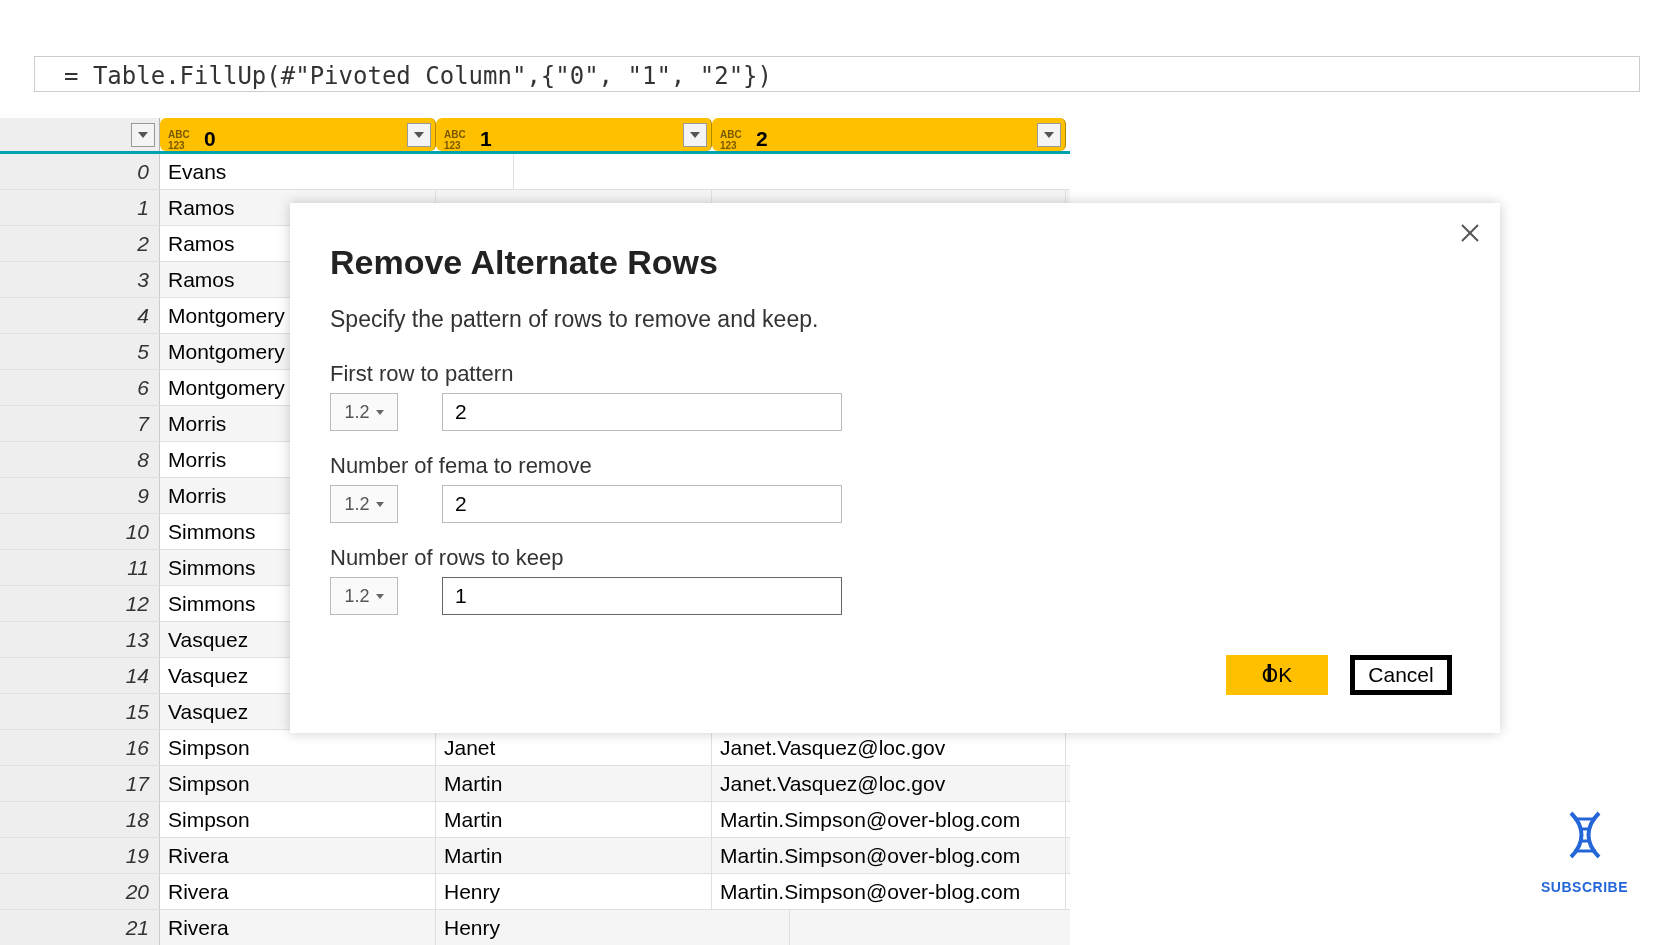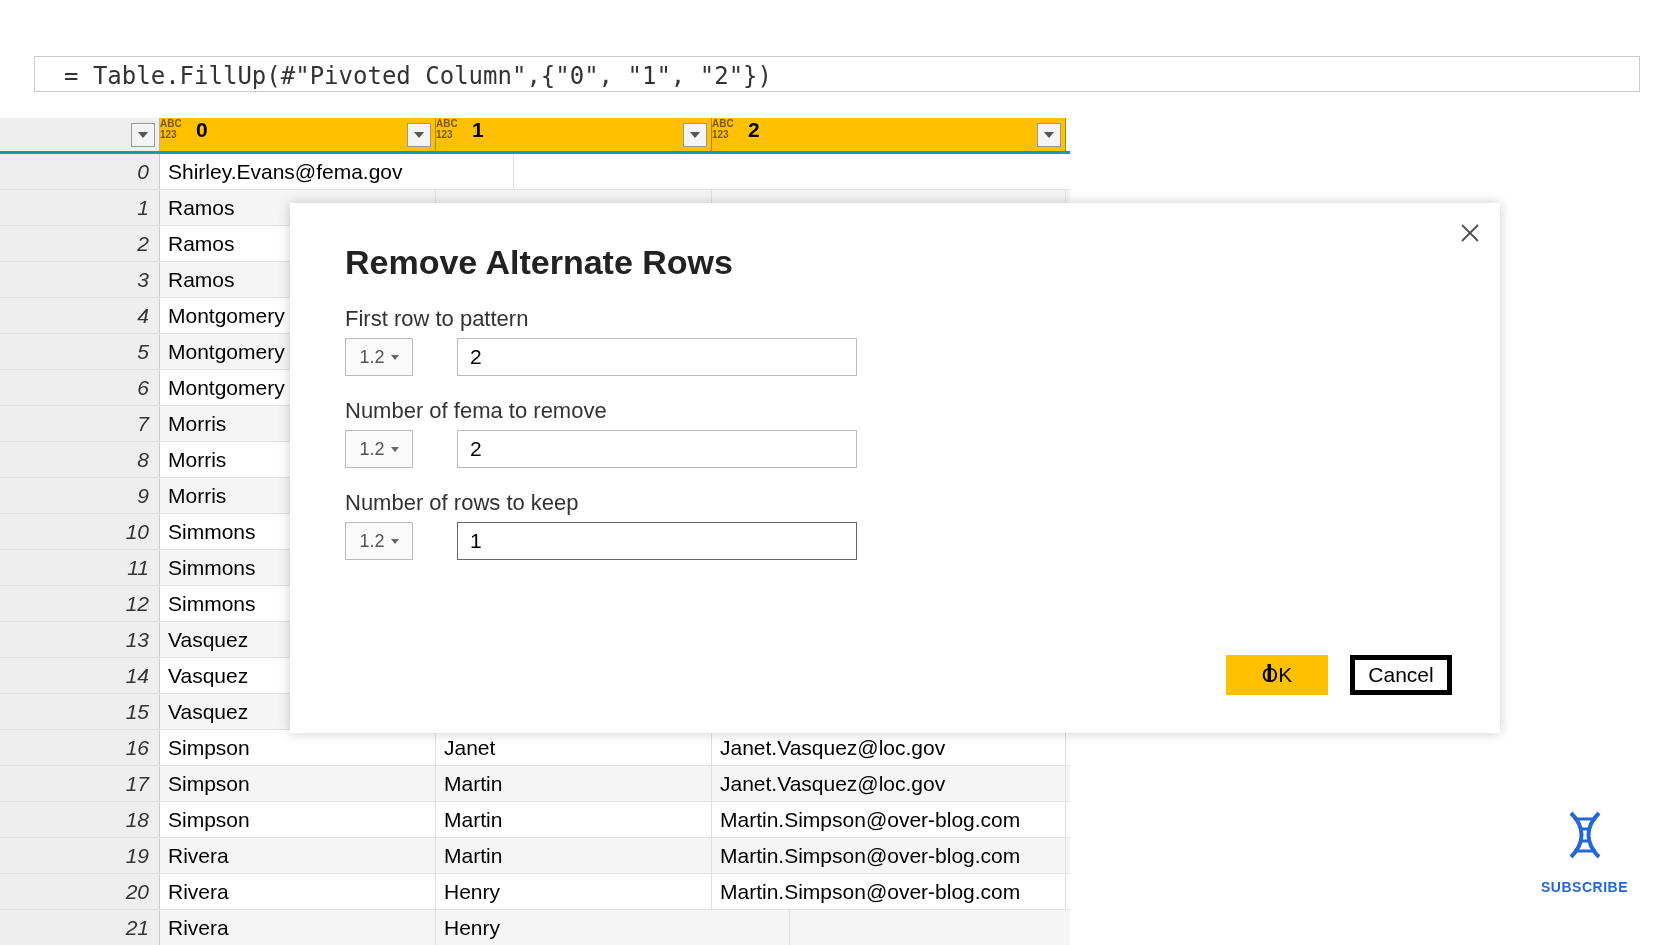--- a/index.html
+++ b/index.html
@@ -6,35 +6,35 @@
     body { font-family: 'Segoe UI', Tahoma, sans-serif; background: #fff; overflow: hidden; width: 1680px; height: 945px; position: relative; }
 
     .formula-bar-area { position: absolute; top: 62px; left: 0; right: 0; display: flex; align-items: center; padding: 0 0 0 0; }
     .formula-text { font-family: Consolas, monospace; font-size: 24px; color: #333; padding-left: 64px; }
 
     .formula-box { position: absolute; top: 56px; left: 34px; right: 40px; height: 36px; border: 1px solid #ccc; }
 
     .grid { position: absolute; top: 118px; left: 0; width: 1070px; }
     .header-row { display: flex; height: 36px; border-bottom: 3px solid #00a2ad; }
     .hdr-index { width: 160px; background: #eee; border-right: 1px solid #b3b3b3; position: relative; }
-    .hdr-col { flex: 0 0 276px; background: #ffc000; border-right: 1px solid #b18900; display: flex; align-items: flex-start; padding-left: 0; position: relative; font-weight: 600; font-size: 21px; }
+    .hdr-col { flex: 0 0 276px; background: #ffc000; border-right: 1px solid #b18900; display: flex; align-items: flex-end; padding-left: 8px; position: relative; font-weight: 600; font-size: 21px; border-radius: 6px; }
     .hdr-col:last-child { flex: 0 0 354px; }
     .type-icon { display: inline-block; width: 28px; height: 22px; font-size: 10px; line-height: 11px; font-weight: bold; color: #7a5a00; margin-right: 8px; }
     .type-icon .a { display: block; }
     .type-icon .b { display: block; }
     .filter-btn { position: absolute; right: 4px; top: 5px; width: 24px; height: 24px; background: #f4f4f4; border: 1px solid #999; display: flex; align-items: center; justify-content: center; }
     .caret-down { width: 0; height: 0; border-left: 5px solid transparent; border-right: 5px solid transparent; border-top: 6px solid #555; }
 
     .data-row { display: flex; height: 36px; border-bottom: 1px solid #e0e0e0; }
     .data-row.alt { background: #f5f5f5; }
     .cell-index { width: 160px; text-align: right; padding-right: 10px; font-style: italic; color: #333; font-size: 21px; line-height: 36px; border-right: 1px solid #ccc; background: #eee; }
     .cell { flex: 0 0 276px; padding-left: 8px; font-size: 21px; line-height: 36px; border-right: 1px solid #e0e0e0; overflow: hidden; white-space: nowrap; }
     .cell:last-child { flex: 0 0 354px; }
 
-    .dialog { position: absolute; top: 203px; left: 290px; width: 1210px; height: 530px; background: #fff; box-shadow: 0 0 12px rgba(0,0,0,0.2); z-index: 100; padding: 40px 55px; }
+    .dialog { position: absolute; top: 203px; left: 290px; width: 1210px; height: 530px; background: #fff; box-shadow: 0 0 12px rgba(0,0,0,0.2); z-index: 100; padding: 40px 40px; }
     .dialog-close { position: absolute; top: 16px; right: 20px; font-size: 26px; color: #555; cursor: pointer; }
     .dialog-title { font-size: 34px; font-weight: 600; color: #222; margin-bottom: 24px; }
     .dialog-sub { font-size: 23px; color: #333; margin-bottom: 28px; }
     .field-label { font-size: 22px; color: #333; margin-bottom: 6px; }
     .field-row { display: flex; margin-bottom: 22px; gap: 45px; }
     .type-dd { width: 68px; height: 38px; border: 1px solid #bbb; display: flex; align-items: center; justify-content: center; font-size: 18px; color: #555; margin-right: -1px; background: #fafafa; }
     .type-dd .sm-caret { margin-left: 6px; width:0;height:0;border-left:4px solid transparent;border-right:4px solid transparent;border-top:5px solid #666; }
     .num-input { width: 400px; height: 38px; border: 1px solid #bbb; padding-left: 12px; font-size: 21px; }
     .num-input.focused { border: 1px solid #666; }
     .dialog-buttons { position: absolute; bottom: 38px; right: 48px; display: flex; gap: 22px; }
@@ -89,21 +89,21 @@
         </span>
       <span>2</span>
       <div class="filter-btn">
           <div class="caret-down"></div>
         </div>
     </div>
   </div>
   <div id="rows-container">
       <div class="data-row">
         <div class="cell-index">0</div>
-        <div class="cell">Shirley.Evans@fema.gov</div>
+        <div class="cell">Evans</div>
       </div>
       <div class="data-row alt">
         <div class="cell-index">1</div>
         <div class="cell">Ramos</div>
         <div class="cell"></div>
         <div class="cell"></div>
       </div>
       <div class="data-row">
         <div class="cell-index">2</div>
         <div class="cell">Ramos</div>
@@ -227,20 +227,21 @@
 </div>
 
 <div class="dialog">
   <div class="dialog-close">
     <svg width="20" height="20" viewBox="0 0 20 20">
         <line x1="2" y1="2" x2="18" y2="18" stroke="#555" stroke-width="2"></line>
         <line x1="18" y1="2" x2="2" y2="18" stroke="#555" stroke-width="2"></line>
       </svg>
   </div>
   <div class="dialog-title">Remove Alternate Rows</div>
+  <div class="dialog-sub">Specify the pattern of rows to remove and keep.</div>
 
   <div class="field-label">First row to pattern</div>
   <div class="field-row">
     <div class="type-dd">
         <span>1.2</span>
         <span class="sm-caret"></span>
       </div>
     <input class="num-input" value="2" style="">
   </div>
 

